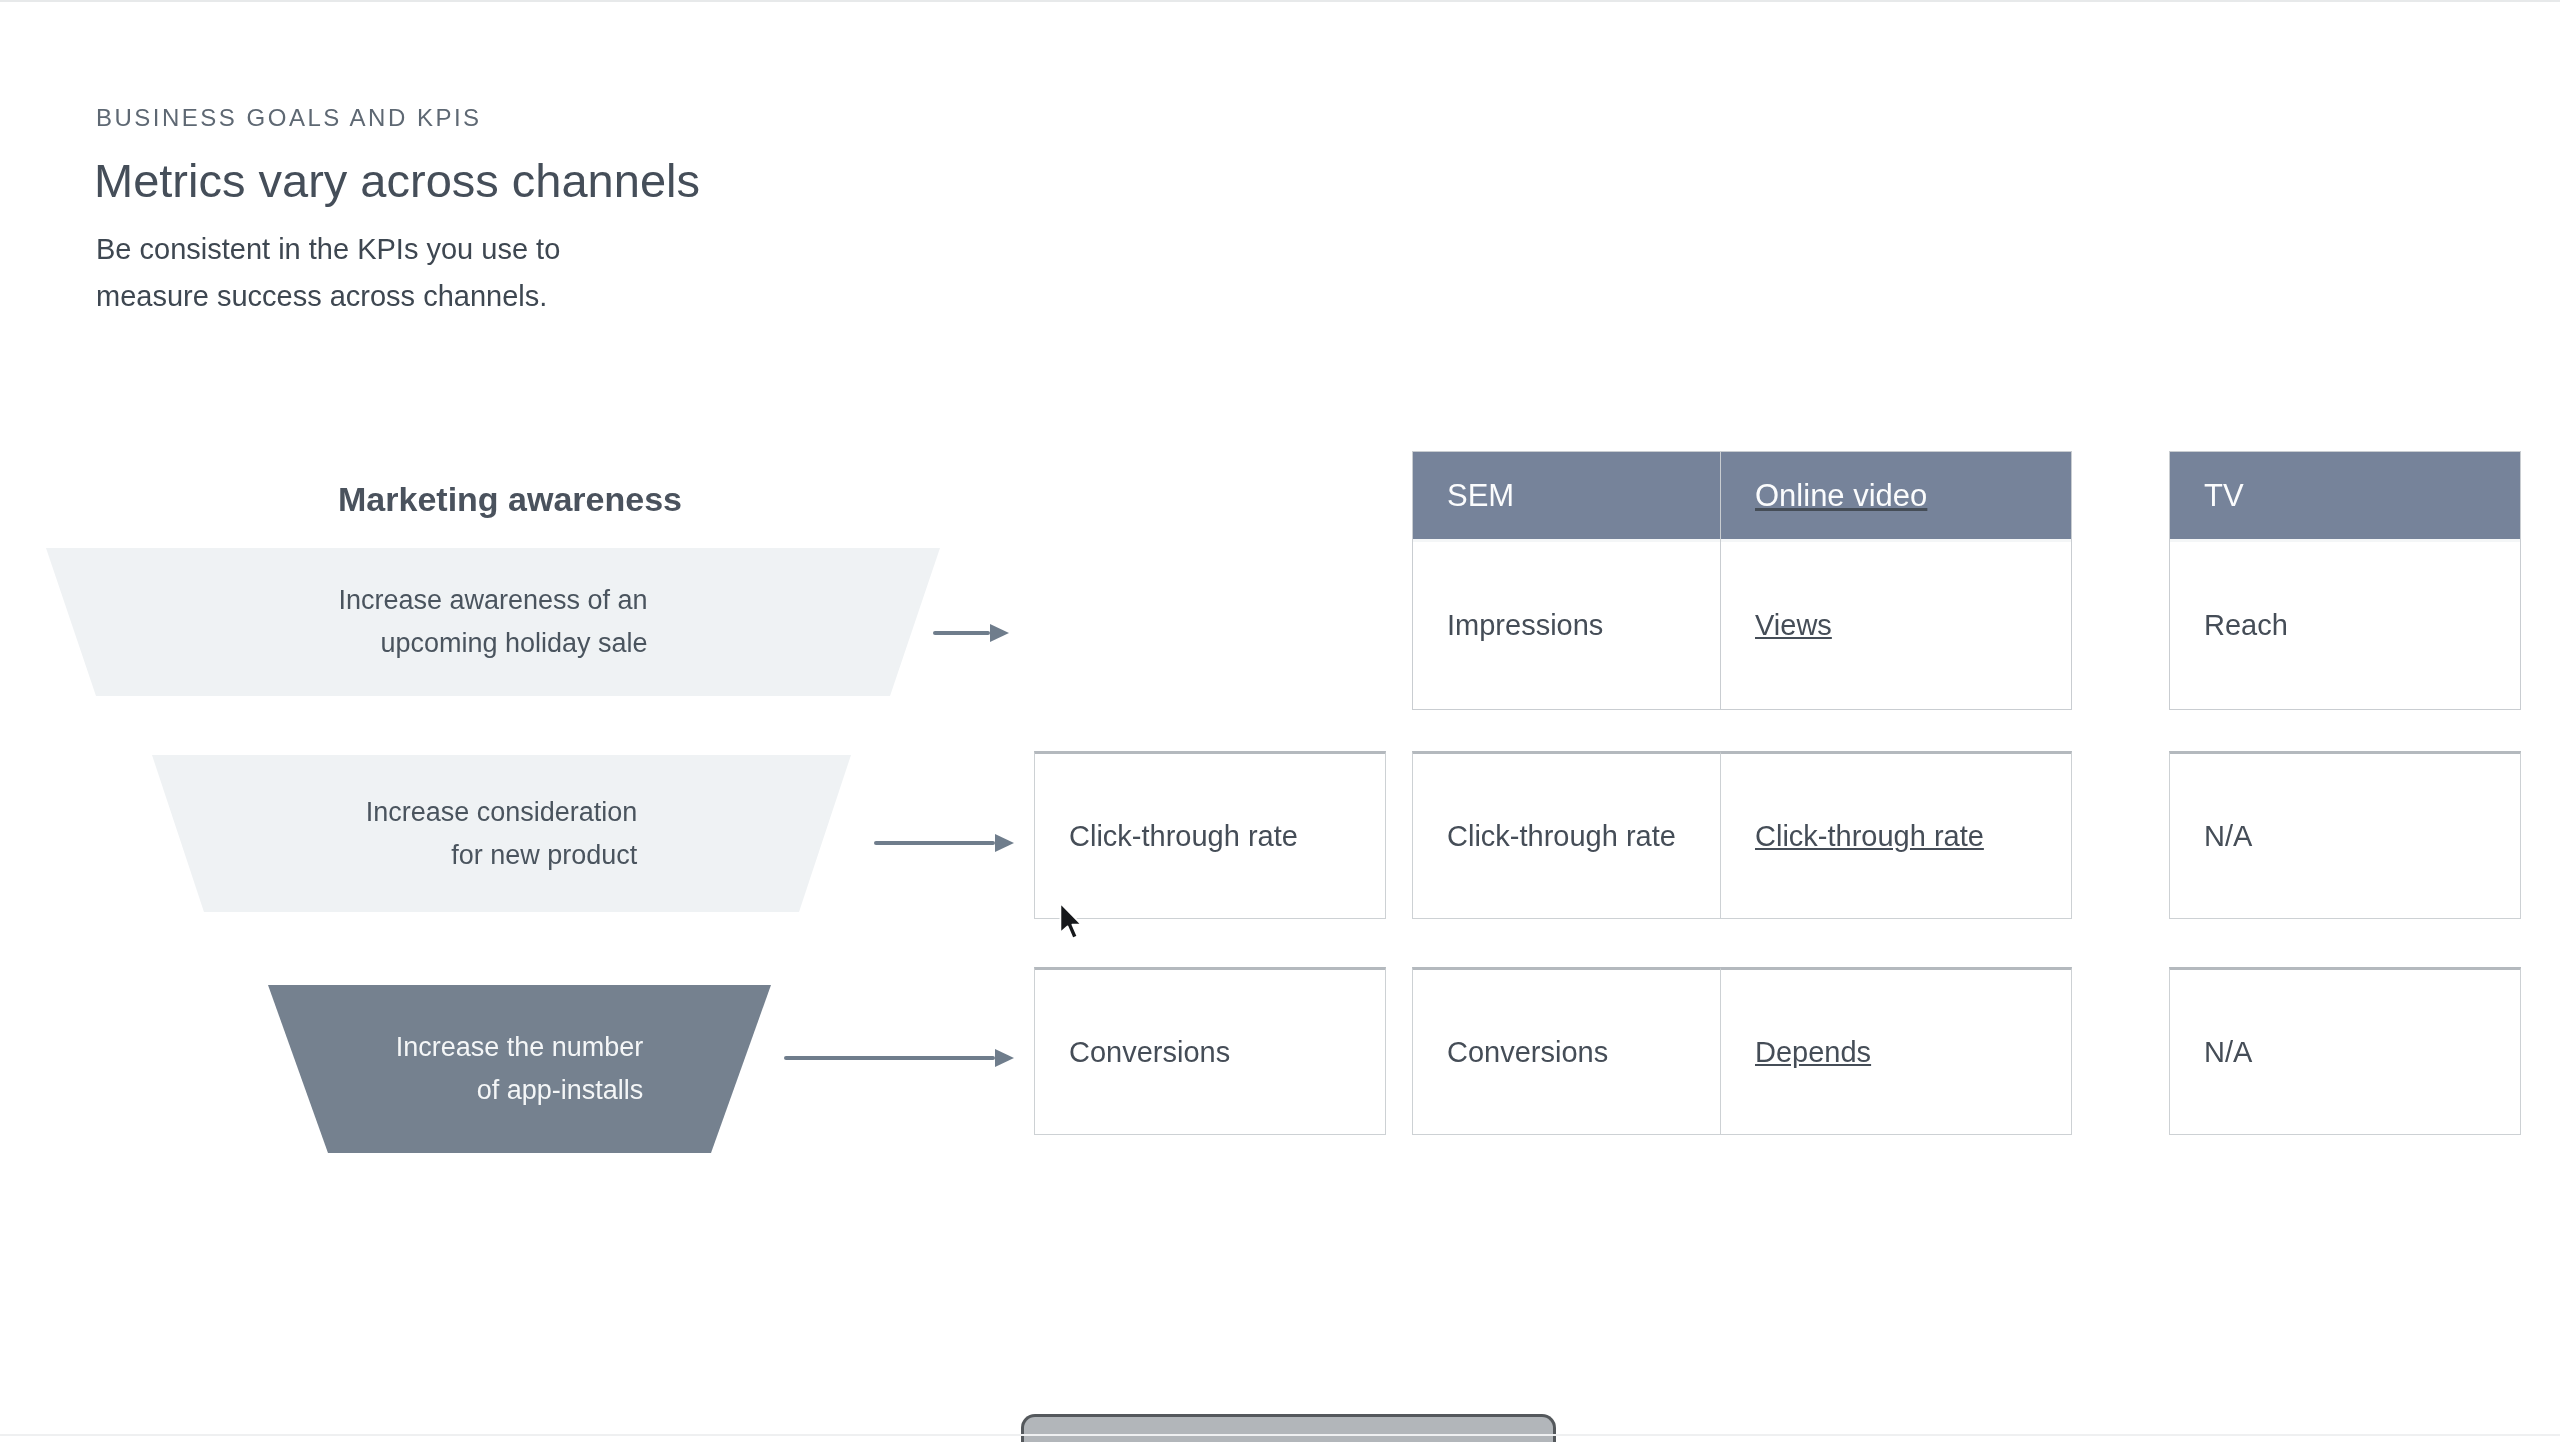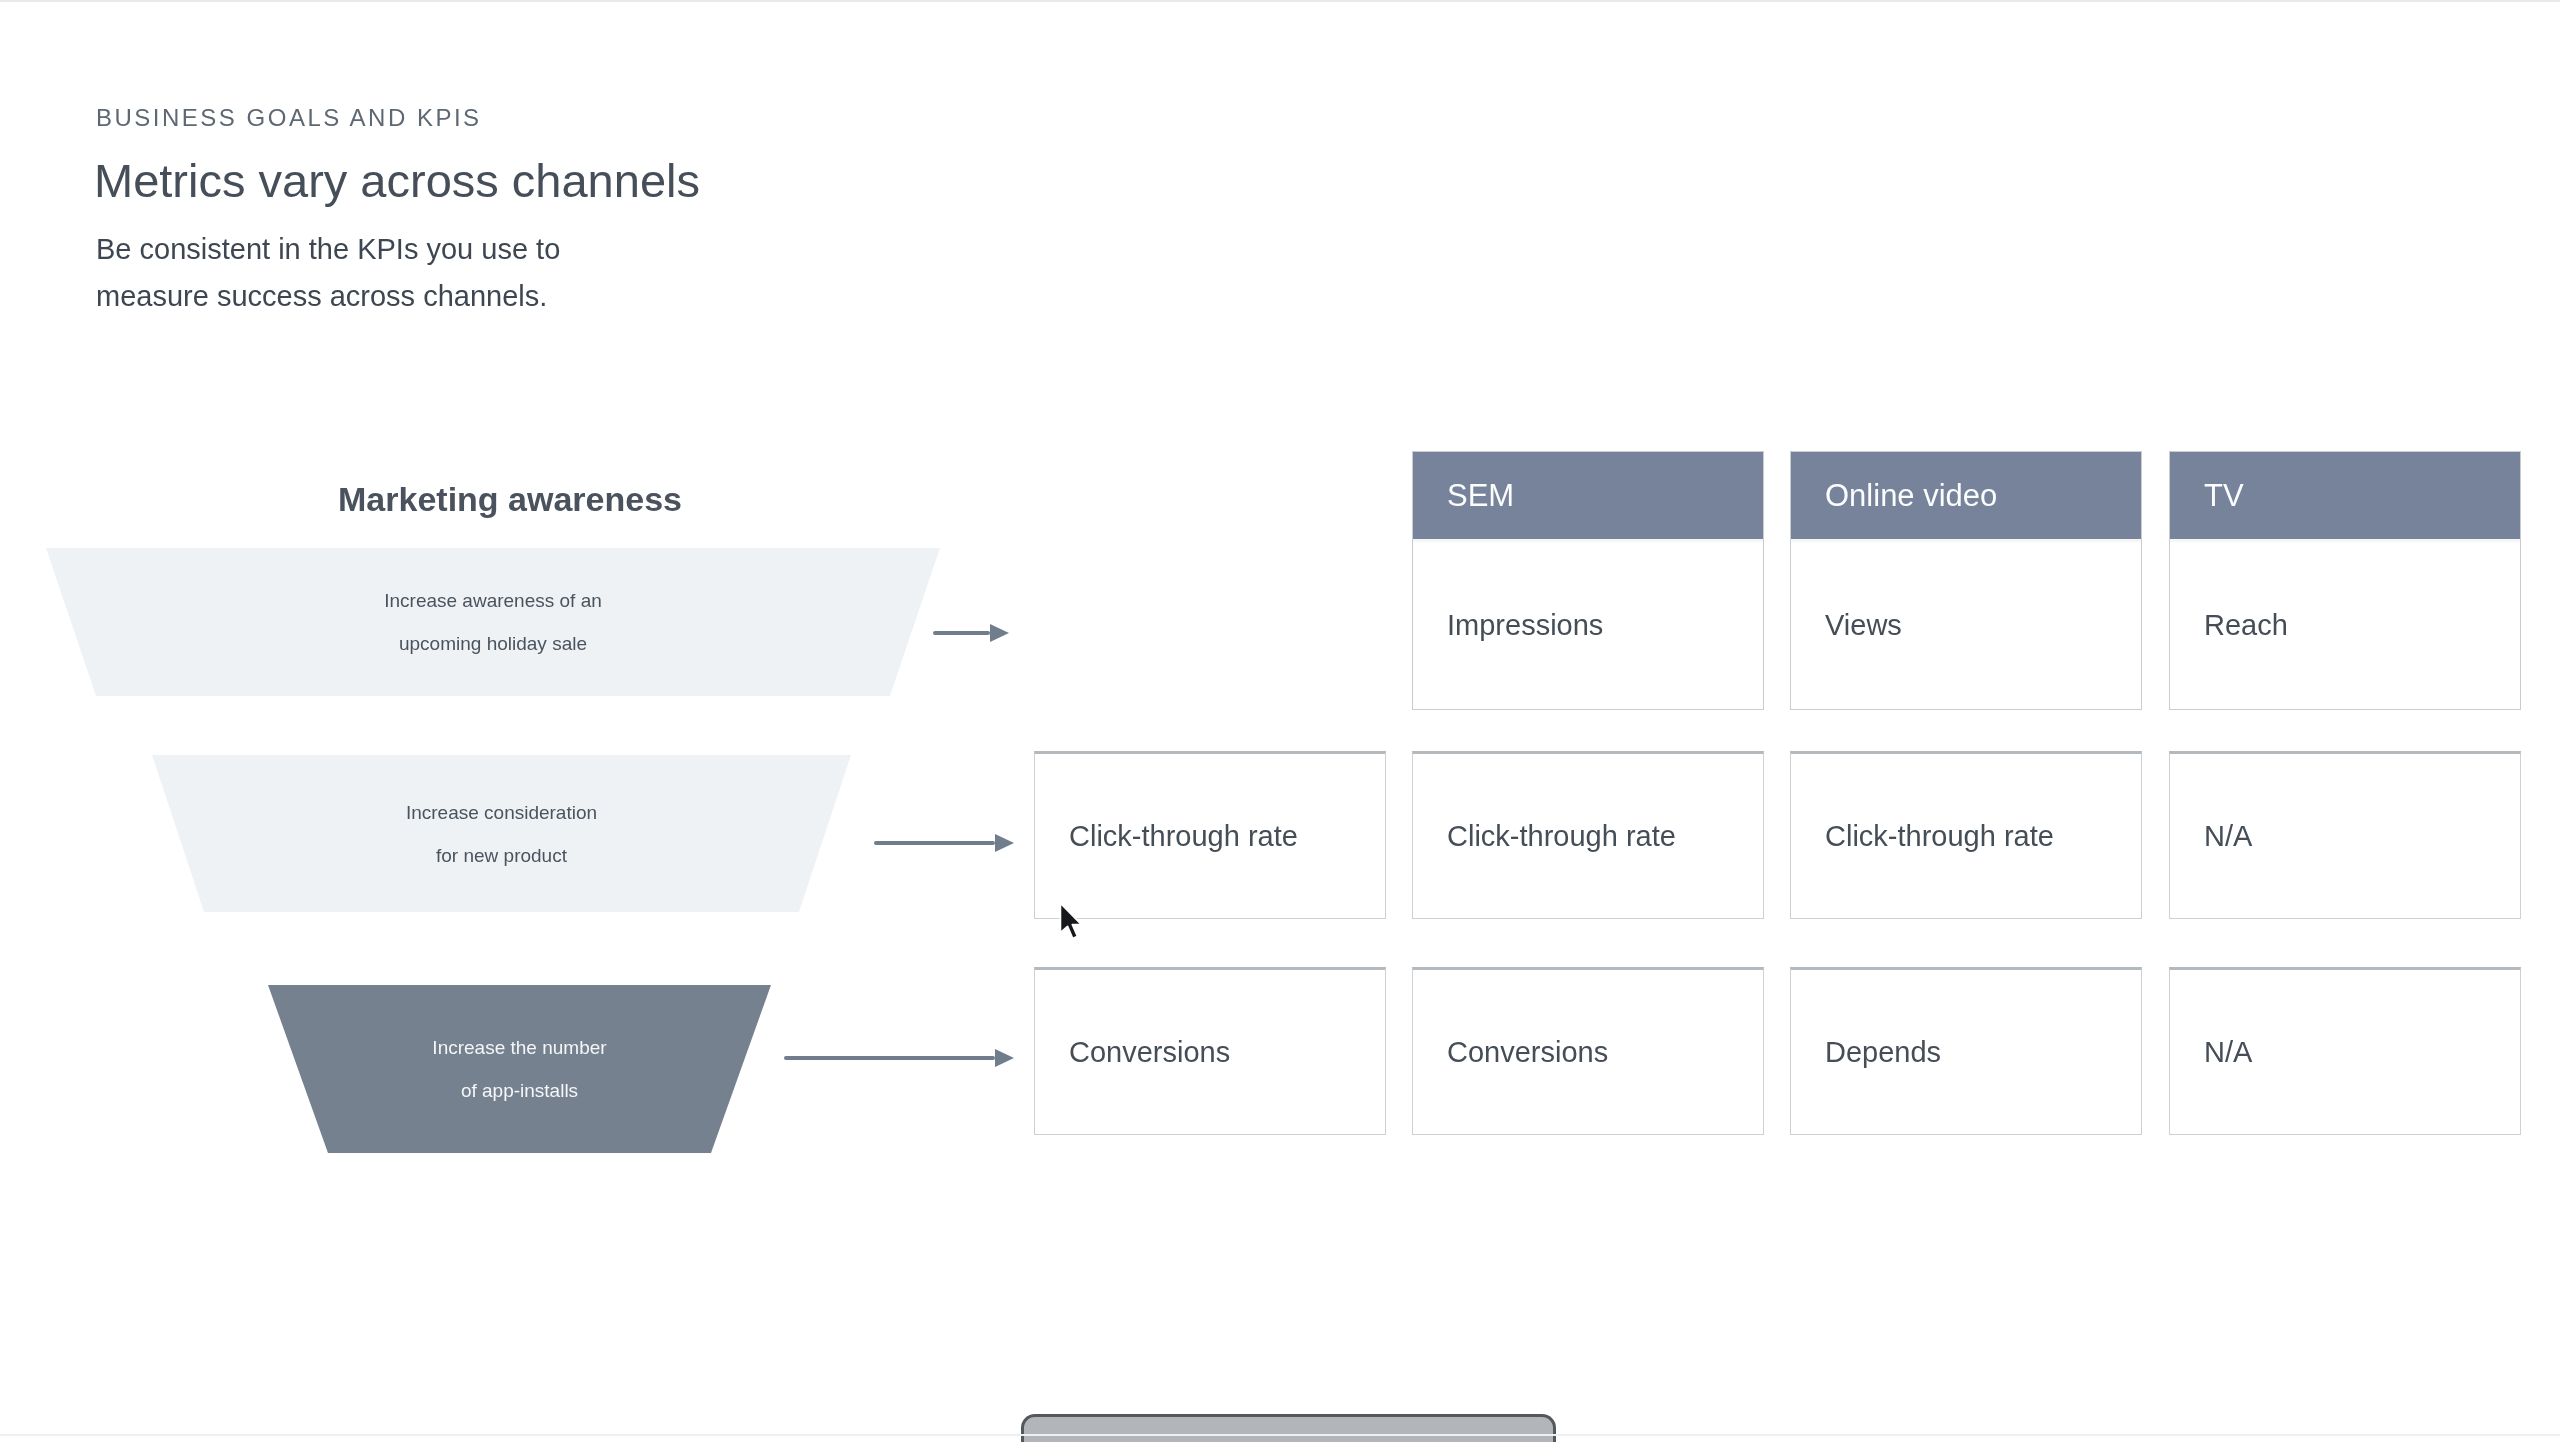--- a/index.html
+++ b/index.html
@@ -29,43 +29,43 @@
     white-space:pre-line;
   }
 
   
   .funnel-heading{
     position:absolute;left:160px;top:480px;width:700px;
     text-align:center;font-size:34px;font-weight:700;color:#4A525D;
   }
   .stage{
     position:absolute;
-    display:flex;align-items:center;justify-content:center;text-align:center;
-    font-size:19px;line-height:43px;white-space:pre-line;
+    display:flex;align-items:center;justify-content:center;text-align:right;
+    font-size:27px;line-height:43px;white-space:pre-line;
   }
   .stage.light{background:#EFF2F4;color:#4A545E;}
   .stage.dark{background:#75818F;color:#F4F6F7;}
   .stage1{left:46px;top:548px;width:894px;height:148px;
     clip-path:polygon(0 0,100% 0,calc(100% - 50px) 100%,50px 100%);}
   .stage2{left:152px;top:755px;width:699px;height:157px;
     clip-path:polygon(0 0,100% 0,calc(100% - 52px) 100%,52px 100%);}
   .stage3{left:268px;top:973px;width:503px;height:168px;
     clip-path:polygon(0 0,100% 0,calc(100% - 60px) 100%,60px 100%);margin-top:12px;}
 
   
   .arrow{position:absolute;height:18px;display:flex;align-items:center;}
   .arrow .shaft{height:4px;background:#6F7D8C;flex:1;border-radius:2px;}
   .arrow .head{width:0;height:0;border-left:19px solid #6F7D8C;
     border-top:9px solid transparent;border-bottom:9px solid transparent;}
   .arrow1{left:933px;top:624px;width:76px;}
   .arrow2{left:874px;top:834px;width:140px;}
   .arrow3{left:784px;top:1049px;width:230px;}
 
   
-  .colx1{left:1034px;} .colx2{left:1412px;} .colx3{left:1790px;} .colx4{left:2169px;text-align:center;}
+  .colx1{left:1034px;} .colx2{left:1412px;} .colx3{left:1720px;text-decoration:underline;} .colx4{left:2169px;text-align:center;}
   .col-box{
     position:absolute;top:451px;width:352px;height:259px;
     box-sizing:border-box;border:1px solid #C9CDD1;background:#ffffff;
   }
   .col-header{
     box-sizing:border-box;height:90px;background:#76839A;
     border-bottom:3px solid #f4f6f7;
     display:flex;align-items:center;padding-left:34px;
     color:#FBFCFD;font-size:31px;
   }

